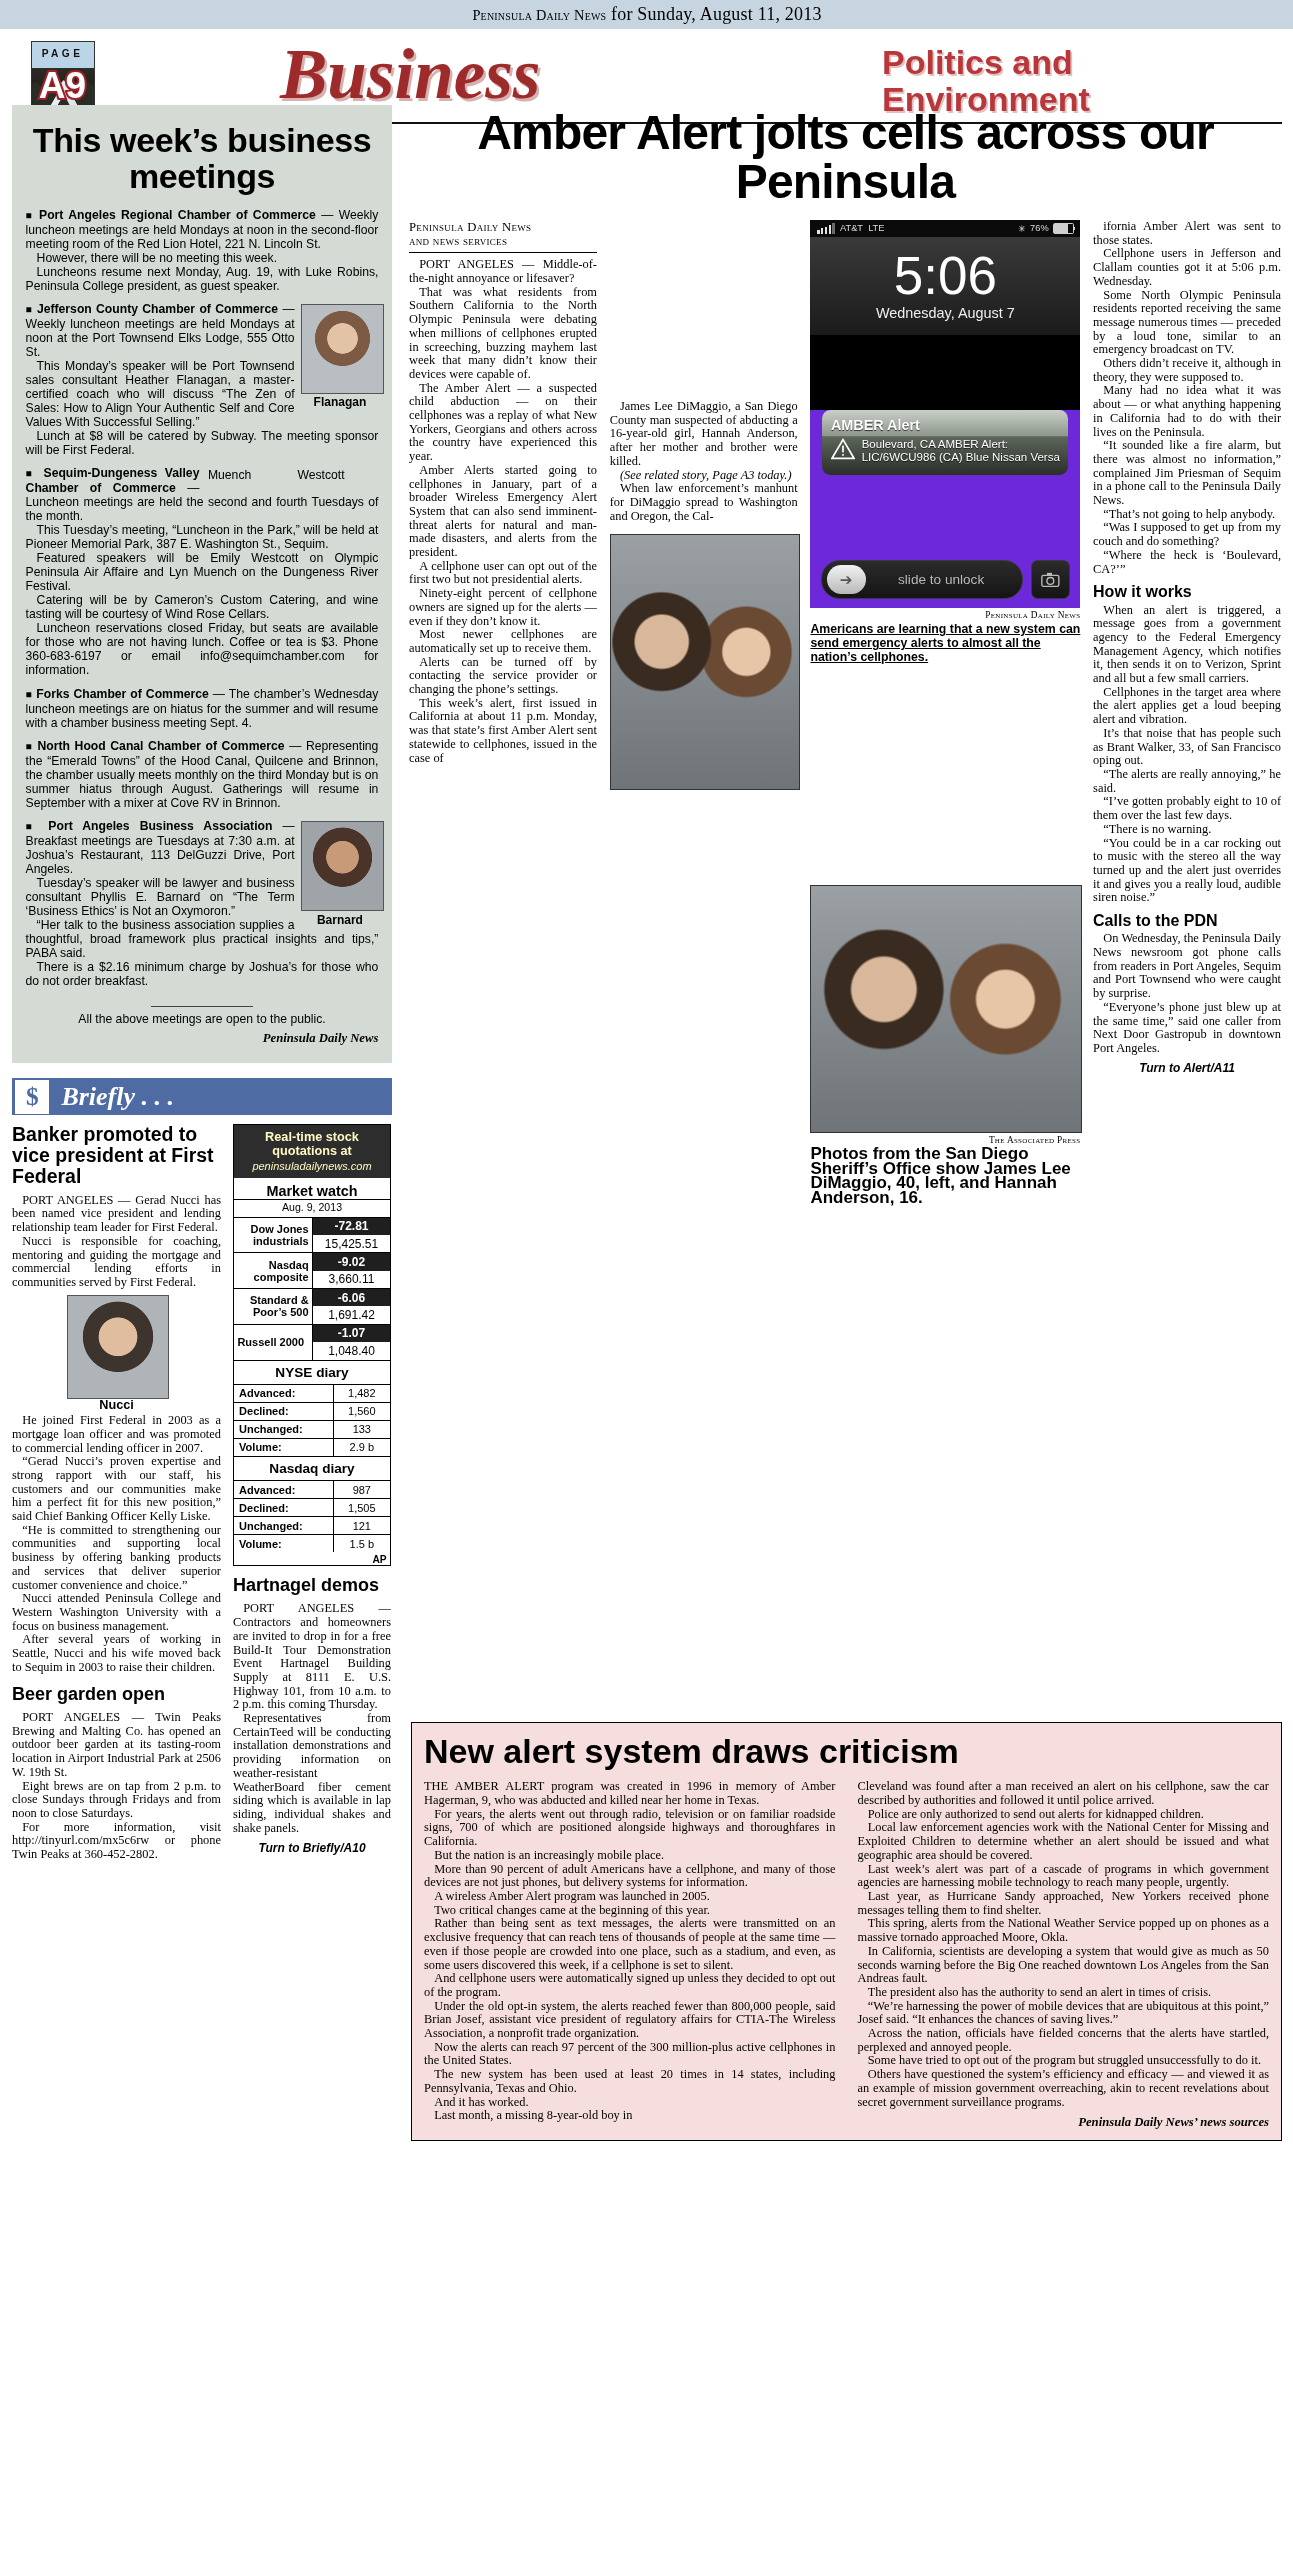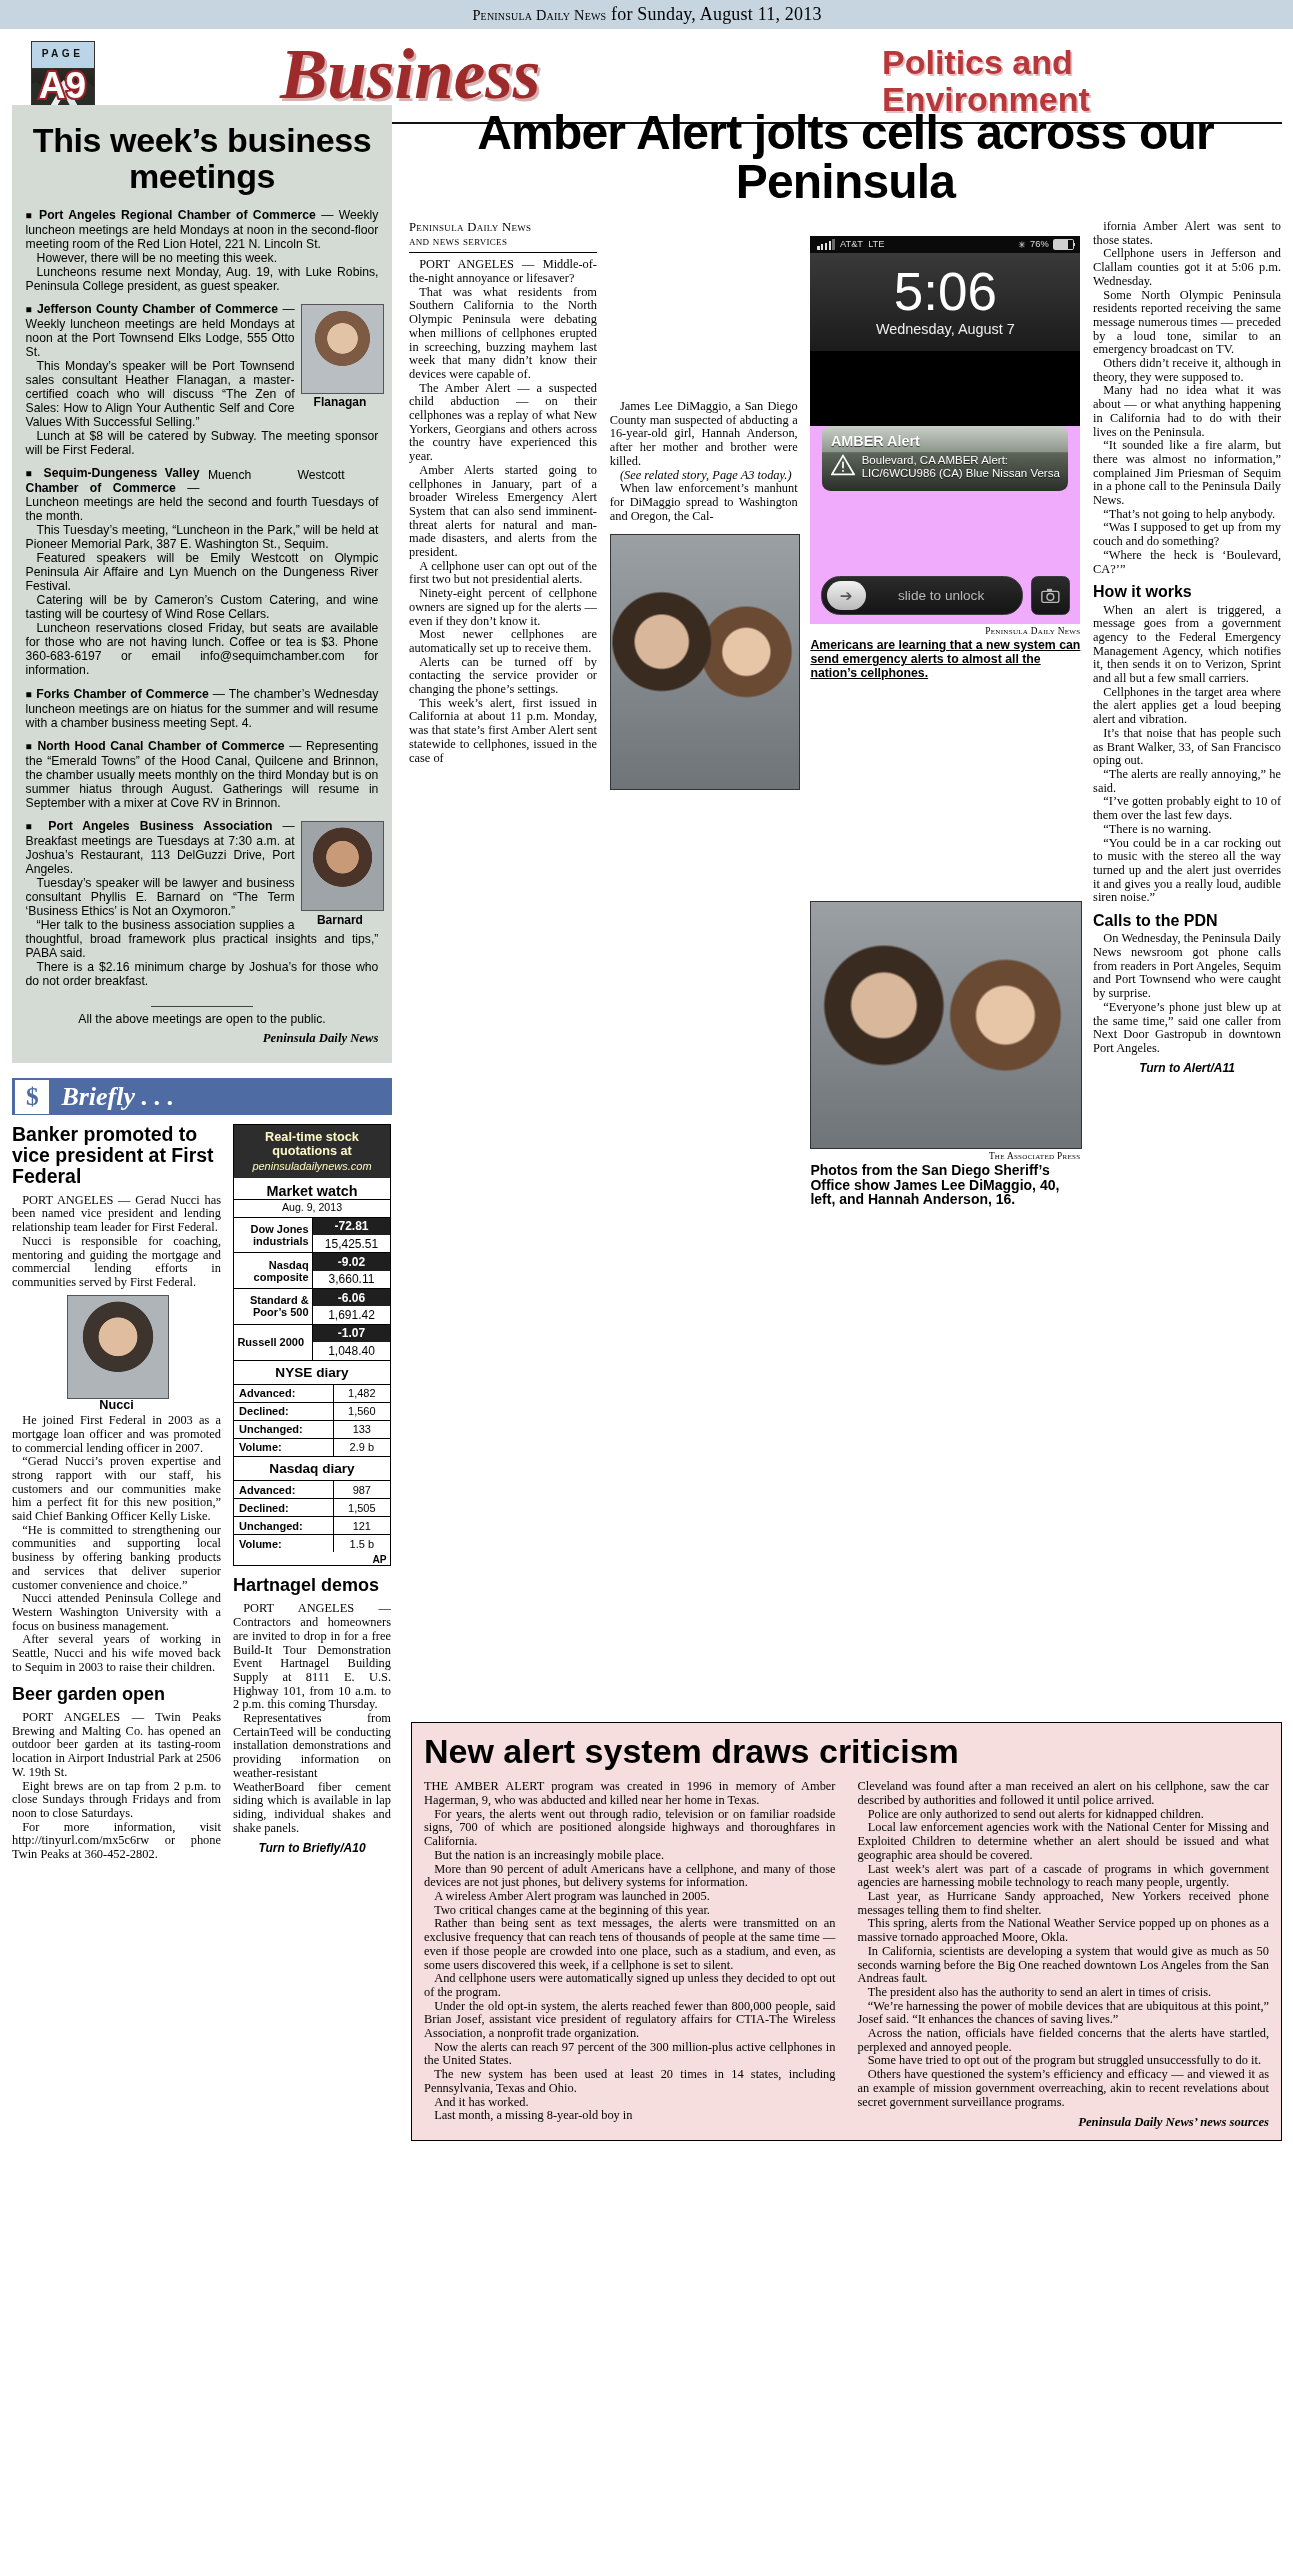--- a/index.html
+++ b/index.html
@@ -110,21 +110,21 @@
   .sc1{width:188px;}
   .sc2{width:188px;}
   .sc3{width:270px;}
   .sc4{width:188px;}
   .byline{font-family:"Liberation Serif",serif;font-size:12.7px;line-height:14.4px;}
   .byline .sc{font-variant:small-caps;letter-spacing:0.3px;}
   .byl-rule{border-top:0.8px solid #000;margin:3.4px 0 5.1px 0;width:100%;}
 
   
   .phonewrap{width:270px;}
-  .phone{width:270px;height:388px;background:#f0abfc;position:relative;overflow:hidden;margin-top:16px;}
+  .phone{width:270px;height:388px;background:#6d28d9;position:relative;overflow:hidden;}
   .ph-status{height:17px;background:#0a0a0a;display:flex;align-items:center;padding:0 6.8px;
     font-family:"Liberation Sans",sans-serif;font-size:9.3px;color:#dcdcdc;gap:5.1px;}
   .bars{display:flex;align-items:flex-end;gap:1.3px;}
   .bars i{display:block;width:2.5px;background:#e4e4e4;}
   .bars i:nth-child(1){height:3.4px}.bars i:nth-child(2){height:5.1px}.bars i:nth-child(3){height:6.8px}
   .bars i:nth-child(4){height:8.5px}.bars i:nth-child(5){height:10.2px;background:#6a6a6a}
   .ph-right{margin-left:auto;display:flex;align-items:center;gap:4.2px;}
   .batt{width:18.7px;height:8.5px;border:0.8px solid #cfcfcf;border-radius:1.7px;position:relative;}
   .batt:after{content:"";position:absolute;right:-2.5px;top:2.5px;width:1.7px;height:3.4px;background:#cfcfcf;}
   .batt i{display:block;height:100%;width:76%;background:#cfcfcf;}
@@ -153,21 +153,21 @@
 
   .subhead{font-family:"Liberation Sans",sans-serif;font-weight:bold;font-size:16px;margin:6.8px 0 2.5px 0;}
   .jump{font-family:"Liberation Sans",sans-serif;font-weight:bold;font-style:italic;font-size:12px;text-align:center;margin-top:5.1px;}
 
   
   .susphoto{width:270px;height:246px;border:0.8px solid #333;background:#7d8287;
     background-image:radial-gradient(circle at 27% 42%,#d9b79a 0 13%,#3a2b21 14% 24%,transparent 25%),
       radial-gradient(circle at 72% 46%,#e7c6a8 0 12%,#6b4a33 13% 23%,transparent 24%),
       linear-gradient(180deg,#9aa0a4,#6f7478);}
   .sus-credit{font-family:"Liberation Serif",serif;font-size:9.3px;text-align:right;font-variant:small-caps;letter-spacing:0.3px;margin-top:1.7px;}
-  .sus-cap{font-family:"Liberation Sans",sans-serif;font-weight:bold;font-size:14px;line-height:14.4px;margin-top:2.5px;}
+  .sus-cap{font-family:"Liberation Sans",sans-serif;font-weight:bold;font-size:17px;line-height:14.4px;margin-top:2.5px;}
 
   
   .critbox{position:absolute;left:411px;top:1722px;width:871px;border:0.8px solid #000;background:#f6dede;padding:8.5px 12px 10.2px 12px;box-sizing:border-box;}
   .crit-head{font-family:"Liberation Sans",sans-serif;font-weight:bold;font-size:34px;line-height:37px;margin:1.7px 0 10.2px 0;}
   .crit-cols{display:flex;gap:22px;}
   .crit-cols .c{flex:1;}
   .crit-credit{font-family:"Liberation Serif",serif;font-weight:bold;font-style:italic;font-size:12.7px;text-align:right;margin-top:6.8px;}
   .italic{font-style:italic;}
 </style>
 </head>

